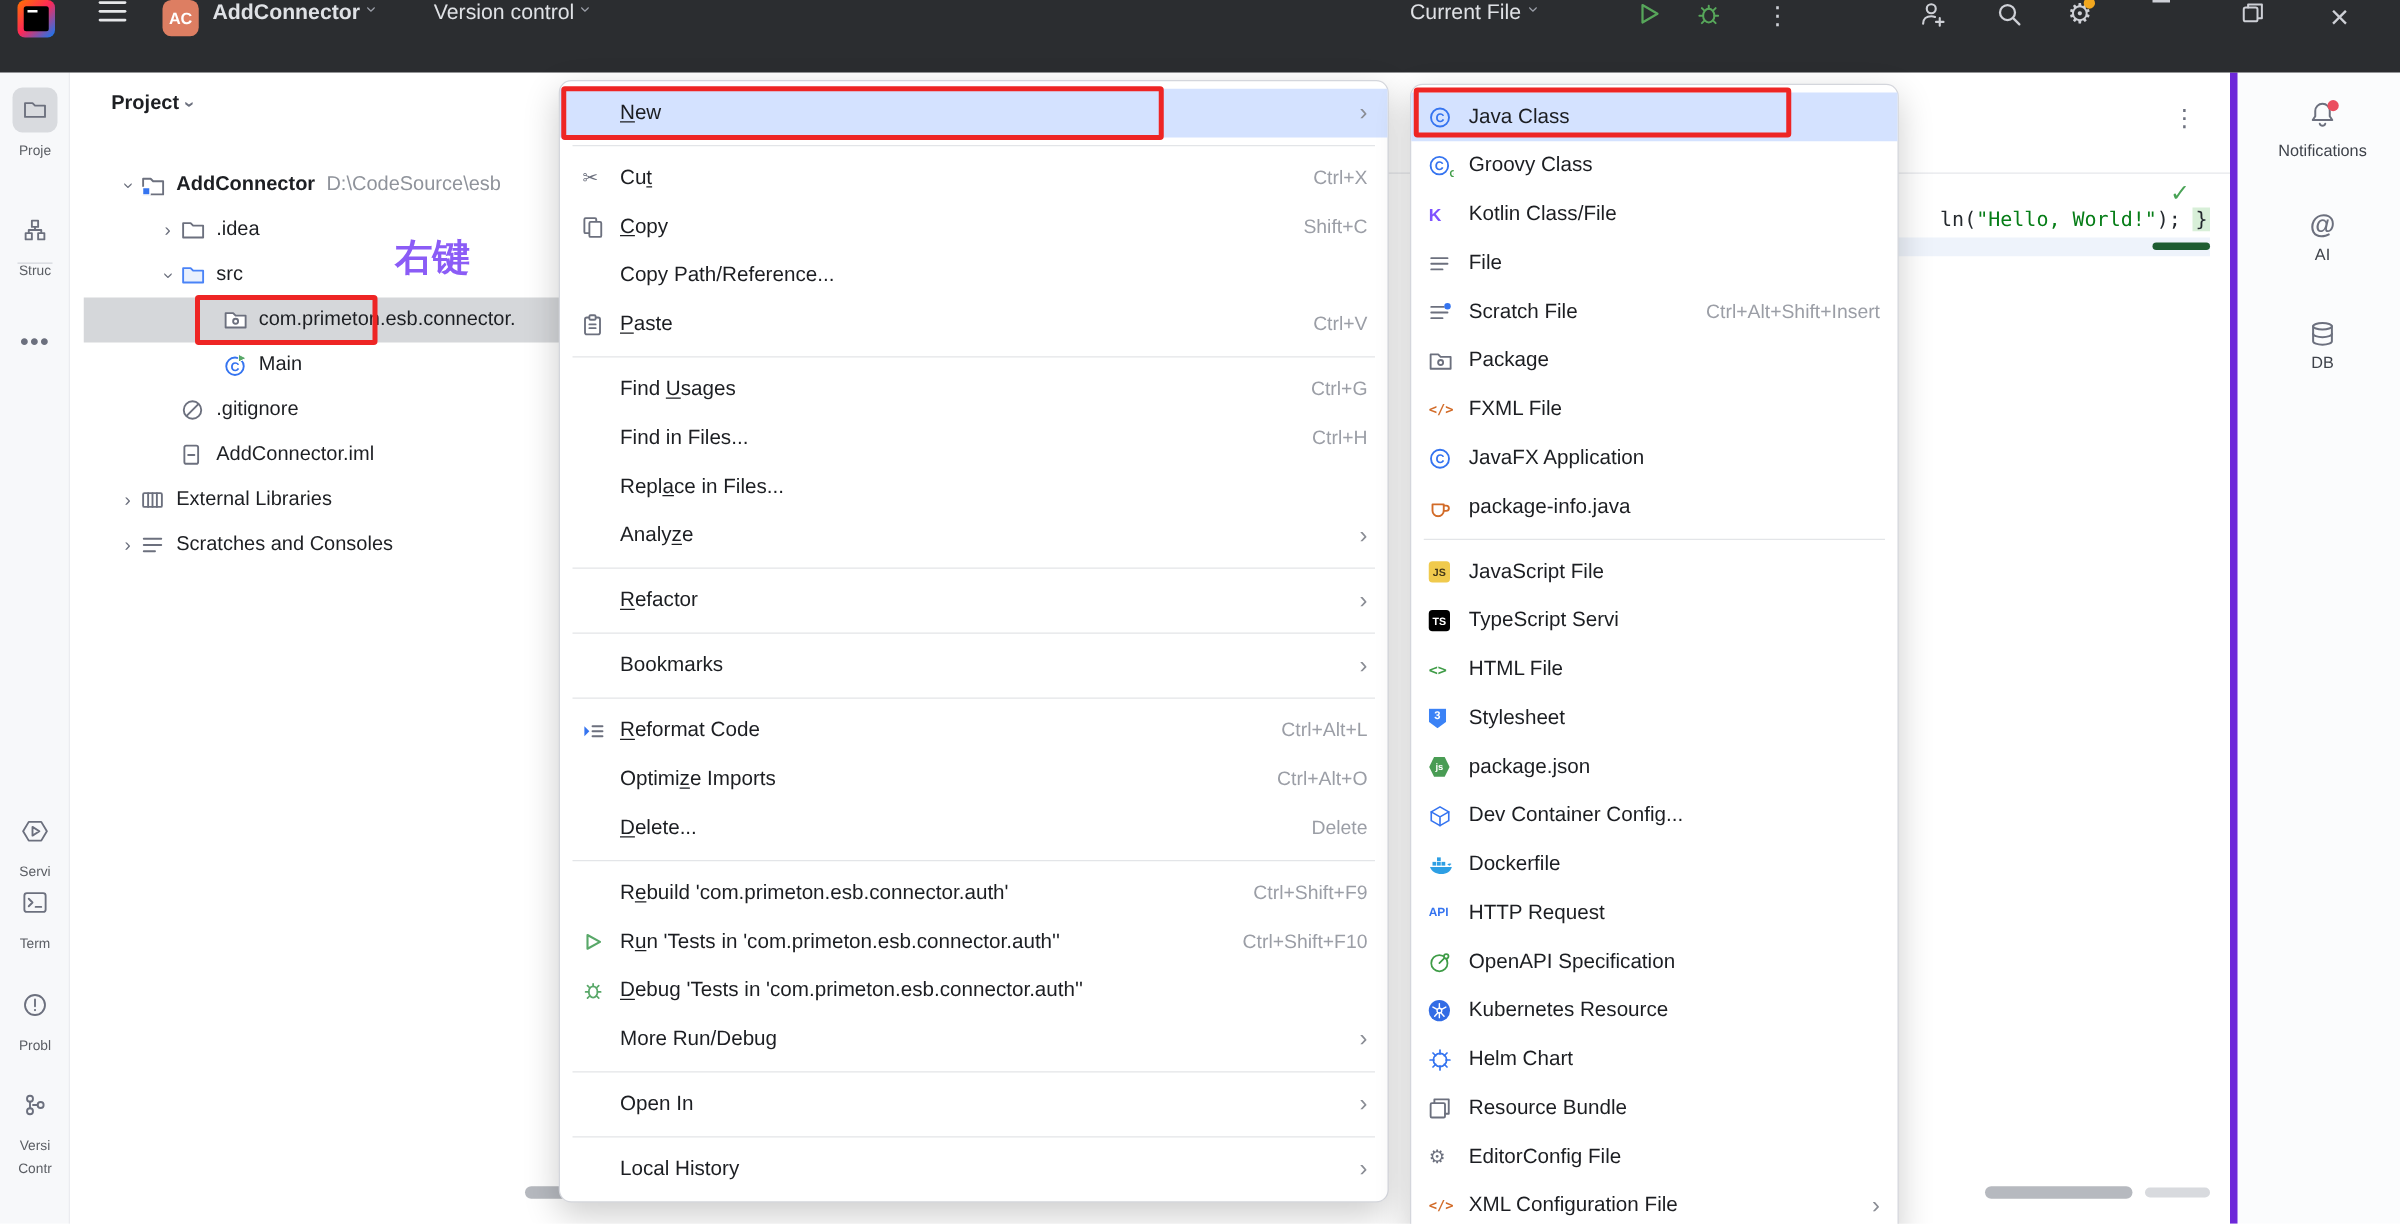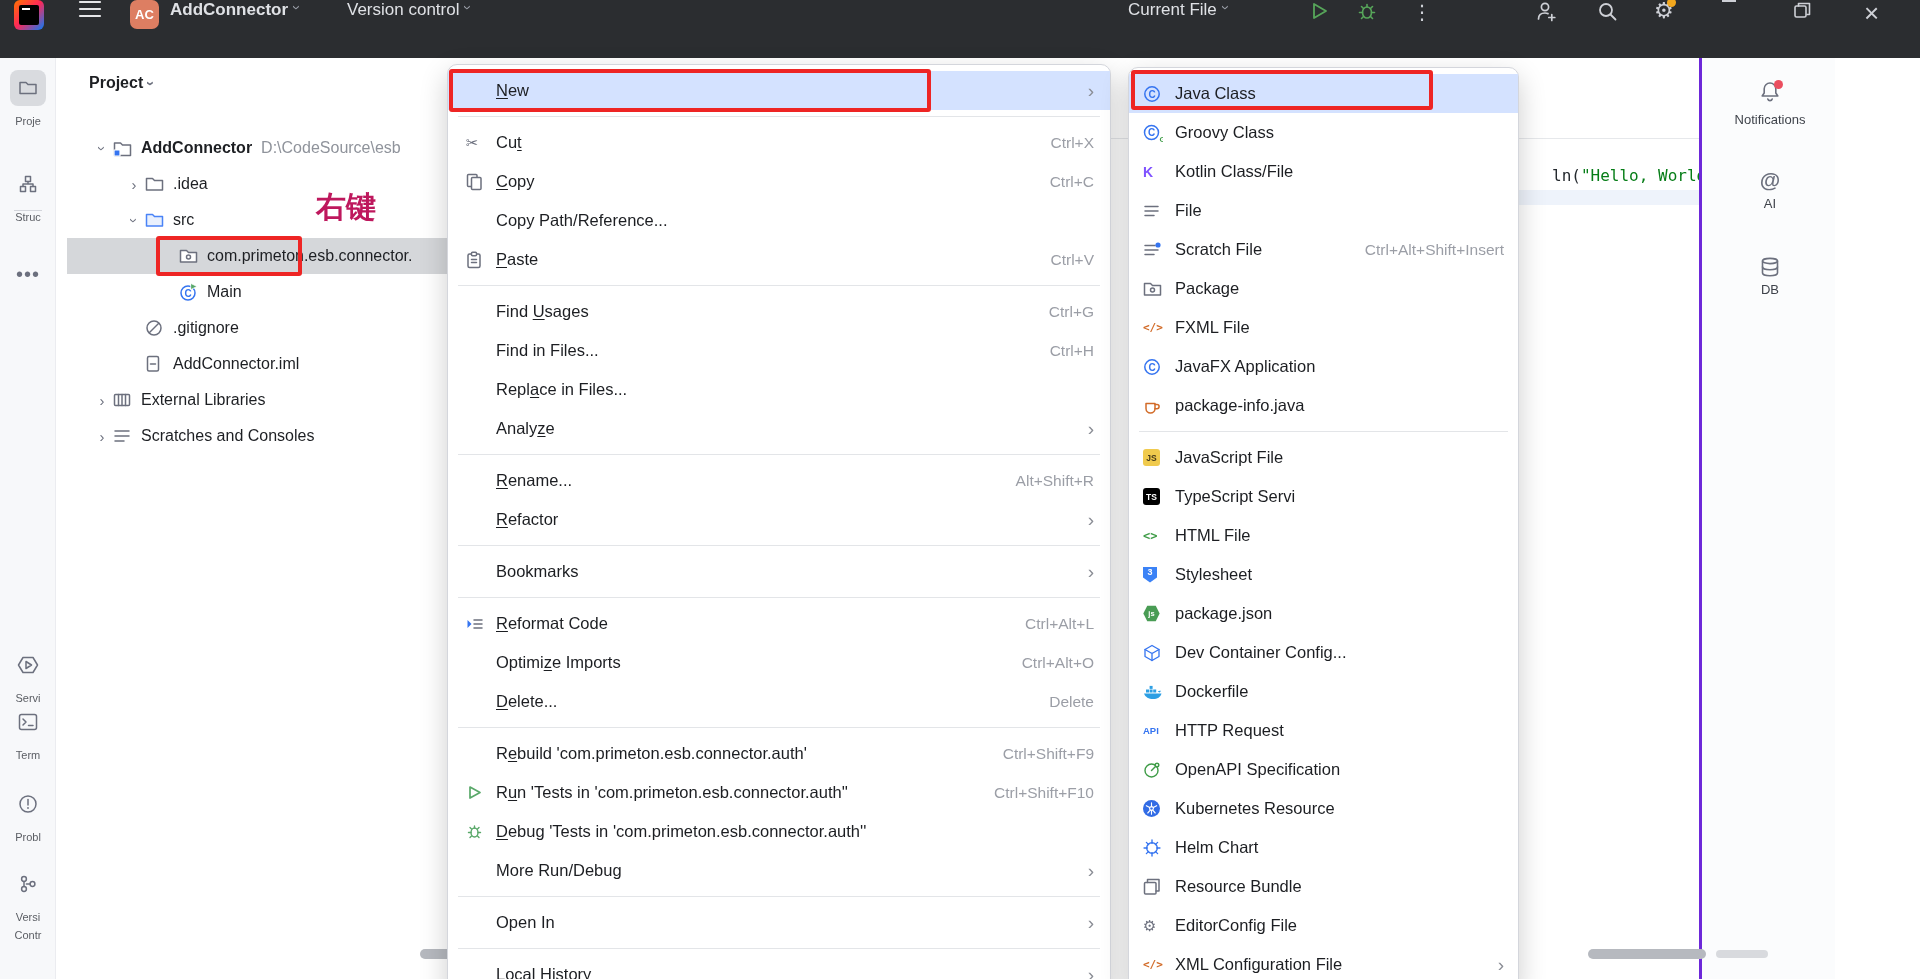--- a/index.html
+++ b/index.html
@@ -53,21 +53,21 @@
 .ed-check{position:absolute;left:1236px;top:86px;color:#49a356;font-size:19px;font-weight:bold}
 .ed-code{position:absolute;left:1000px;top:108px;width:268px;text-align:right;font-family:"DejaVu Sans Mono","Liberation Mono",monospace;font-size:16px;color:#24292e;white-space:pre}
 .ed-code .str{color:#067d17}
 .ed-code .brace{background:#d8efd8;padding:0 2px}
 .ed-strip{position:absolute;left:1000px;top:132px;width:268px;height:15px;background:#eef3fb}
 .ed-dash{position:absolute;left:1222px;top:136px;width:46px;height:6px;background:#1d5c31;border-radius:3px}
 .sbthumb{position:absolute;background:#b6b9bf;border-radius:5px}
 .sbthumb2{position:absolute;background:#d8dade;border-radius:4px}
 
 
-.rstripe{position:absolute;left:1699px;top:58px;width:136px;height:921px;background:#fbfcfd;border-left:3px solid #6d28d9;z-index:2}
+.rstripe{position:absolute;left:1784px;top:58px;width:136px;height:921px;background:#fbfcfd;border-left:6px solid #6d28d9;z-index:2}
 .rsi{position:absolute;left:0;width:136px;display:flex;flex-direction:column;align-items:center;gap:4px}
 .rslbl{font-size:13px;color:#3f434b}
 .belldot{position:absolute;width:9px;height:9px;border-radius:50%;background:#eb4e5f;left:74px;top:-2px}
 .aiico{font-size:21px;color:#6c707e;font-weight:bold}
 
 
 .menu{position:absolute;background:#fff;border:1px solid #d4d6dc;border-radius:10px;box-shadow:0 10px 28px rgba(0,0,0,.2);padding:6px 0;z-index:30}
 .mi{height:39px;display:flex;align-items:center;padding:0 16px 0 18px;font-size:16.5px;color:#1c1e22;white-space:nowrap}
 .mi.hl{background:#d4e2ff}
 .mic{width:30px;flex:none;display:flex;align-items:center}
@@ -85,21 +85,21 @@
 .kletter{color:#7f52ff;font-weight:bold;font-size:14px}
 .apitxt{color:#3574f0;font-weight:bold;font-size:9.5px}
 .shield{width:14px;height:16px;background:#3b82f6;clip-path:polygon(0 0,100% 0,100% 68%,50% 100%,0 68%);display:flex;align-items:flex-start;justify-content:center;color:#fff;font-size:9px;font-weight:bold}
 .hex{width:17px;height:17px;background:#499c54;clip-path:polygon(25% 4%,75% 4%,98% 50%,75% 96%,25% 96%,2% 50%);display:flex;align-items:center;justify-content:center;color:#fff;font-size:7.5px;font-weight:bold}
 .k8s{width:17px;height:17px;border-radius:50%;background:#326ce5;display:flex;align-items:center;justify-content:center}
 .gearsm{font-size:15px;color:#6c707e;line-height:1}
 .scis{font-size:15px;color:#6c707e;line-height:1}
 
 
 .redbox{position:absolute;border:4px solid #ee2524;border-radius:3px;z-index:40}
-.redtxt{position:absolute;z-index:40;color:#be185d;font-weight:bold;font-size:30px;line-height:1}
+.redtxt{position:absolute;z-index:40;color:#8b5cf6;font-weight:bold;font-size:30px;line-height:1}
 </style>
 </head>
 <body>
 
 <div class="titlebar">
   <div class="tbi" style="left:14px">
       <span class="logo"></span>
     </div>
   <div class="tbi" style="left:78px">
     <svg class="sv" width="24" height="18" viewBox="0 0 24 18" style="stroke:#e6e7e9;stroke-width:2.2">
@@ -385,21 +385,21 @@
     <span class="mis">Ctrl+X</span>
   </div>
   <div class="mi">
     <span class="mic">
         <svg class="sv" width="17" height="18" viewBox="0 0 17 18">
           <rect x="1.5" y="1.5" width="9.5" height="12" rx="1"></rect>
           <rect x="5.5" y="4.5" width="9.5" height="12" rx="1" fill="#fff"></rect>
         </svg>
       </span>
     <span><u>C</u>opy</span>
-    <span class="mis">Ctrl+C</span>
+    <span class="mis">Shift+C</span>
   </div>
   <div class="mi">
     <span class="mic"></span>
     <span>Copy Path/Reference...</span>
   </div>
   <div class="mi">
     <span class="mic">
         <svg class="sv" width="16" height="18" viewBox="0 0 16 18">
           <rect x="2" y="3" width="12" height="13.5" rx="1.5"></rect>
           <rect x="5.5" y="1.2" width="5" height="3.6" rx="1" fill="#fff"></rect>
@@ -424,25 +424,20 @@
   <div class="mi">
     <span class="mic"></span>
     <span>Repl<u>a</u>ce in Files...</span>
   </div>
   <div class="mi">
     <span class="mic"></span>
     <span>Analy<u>z</u>e</span>
     <span class="marr">›</span>
   </div>
   <div class="msep"></div>
-  <div class="mi">
-    <span class="mic"></span>
-    <span><u>R</u>ename...</span>
-    <span class="mis">Alt+Shift+R</span>
-  </div>
   <div class="mi">
     <span class="mic"></span>
     <span><u>R</u>efactor</span>
     <span class="marr">›</span>
   </div>
   <div class="msep"></div>
   <div class="mi">
     <span class="mic"></span>
     <span>Bookmarks</span>
     <span class="marr">›</span>

